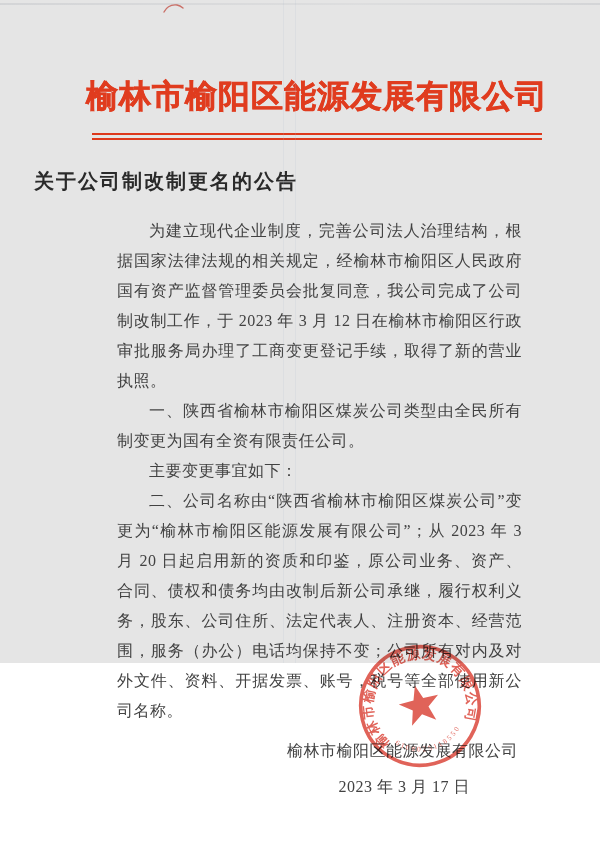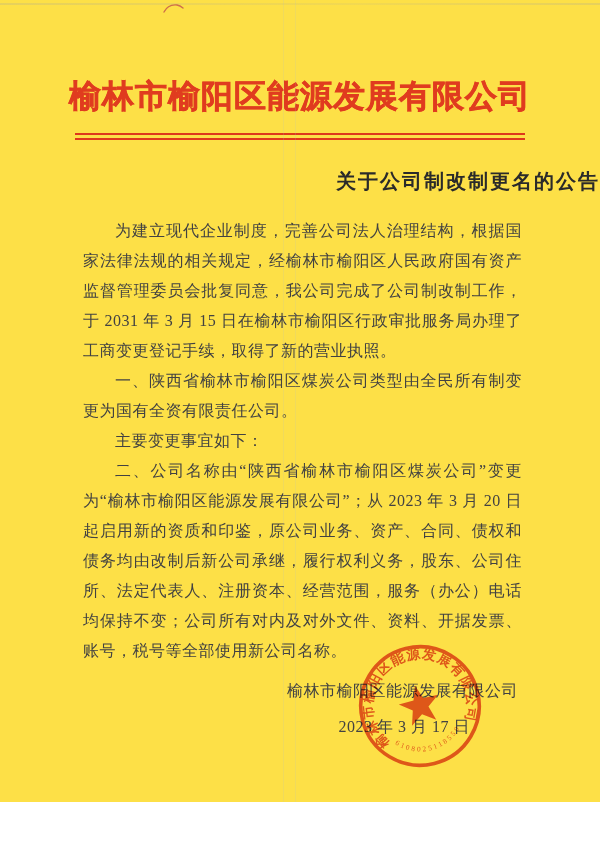--- a/index.html
+++ b/index.html
@@ -7,23 +7,24 @@
     padding: 0;
     width: 600px;
     height: 847px;
     overflow: hidden;
     background: #ffffff;
     font-family: "Liberation Serif", "DejaVu Serif", serif;
   }
   .sheet {
     position: relative;
     width: 600px;
-    height: 802px;
-    background: #fde047;
+    height: 663px;
+    background: #e5e5e5;
     box-sizing: border-box;
+    padding-left: 34px;
   }
   
   .scan-top-edge {
     position: absolute;
     top: 3px; left: 0;
     width: 100%; height: 2px;
     background: linear-gradient(to right, rgba(150,155,165,0.22), rgba(150,155,165,0.10) 60%, rgba(150,155,165,0.22));
   }
   .fold-line {
     position: absolute;
@@ -51,21 +52,21 @@
   }
   .letterhead-rule {
     width: 450px;
     margin: 17px auto 0 auto;
     height: 3px;
     border-top: 2px solid #de391c;
     border-bottom: 2px solid #de391c;
   }
   .doc-title {
     margin: 27px 0 0 0;
-    text-align: right;
+    text-align: left;
     color: #2a2a2a;
     font-size: 20px;
     font-weight: bold;
     letter-spacing: 2px;
     line-height: 28px;
   }
   .body-text {
     margin-top: 21px;
     padding: 0 78px 0 83px;
     color: #424242;
@@ -121,21 +122,21 @@
     <path d="M1,9 Q5,1 14,2 Q17,2.5 20,5" stroke="#c4544a" stroke-width="1.4" fill="none" stroke-linecap="round"></path>
   </svg>
 
   <div class="letterhead">榆林市榆阳区能源发展有限公司</div>
 
   <div class="letterhead-rule"></div>
 
   <h1 class="doc-title">关于公司制改制更名的公告</h1>
 
   <div class="body-text">
-    <p>为建立现代企业制度，完善公司法人治理结构，根据国家法律法规的相关规定，经榆林市榆阳区人民政府国有资产监督管理委员会批复同意，我公司完成了公司制改制工作，于 2031 年 3 月 15 日在榆林市榆阳区行政审批服务局办理了工商变更登记手续，取得了新的营业执照。</p>
+    <p>为建立现代企业制度，完善公司法人治理结构，根据国家法律法规的相关规定，经榆林市榆阳区人民政府国有资产监督管理委员会批复同意，我公司完成了公司制改制工作，于 2023 年 3 月 12 日在榆林市榆阳区行政审批服务局办理了工商变更登记手续，取得了新的营业执照。</p>
     <p>一、陕西省榆林市榆阳区煤炭公司类型由全民所有制变更为国有全资有限责任公司。</p>
     <p>主要变更事宜如下：</p>
     <p>二、公司名称由“陕西省榆林市榆阳区煤炭公司”变更为“榆林市榆阳区能源发展有限公司”；从 2023 年 3 月 20 日起启用新的资质和印鉴，原公司业务、资产、合同、债权和债务均由改制后新公司承继，履行权利义务，股东、公司住所、法定代表人、注册资本、经营范围，服务（办公）电话均保持不变；公司所有对内及对外文件、资料、开据发票、账号，税号等全部使用新公司名称。</p>
   </div>
 
   <div class="sig-block">
     <div>榆林市榆阳区能源发展有限公司</div>
     <div class="sig-date">2023 年 3 月 17 日</div>
   </div>
 

